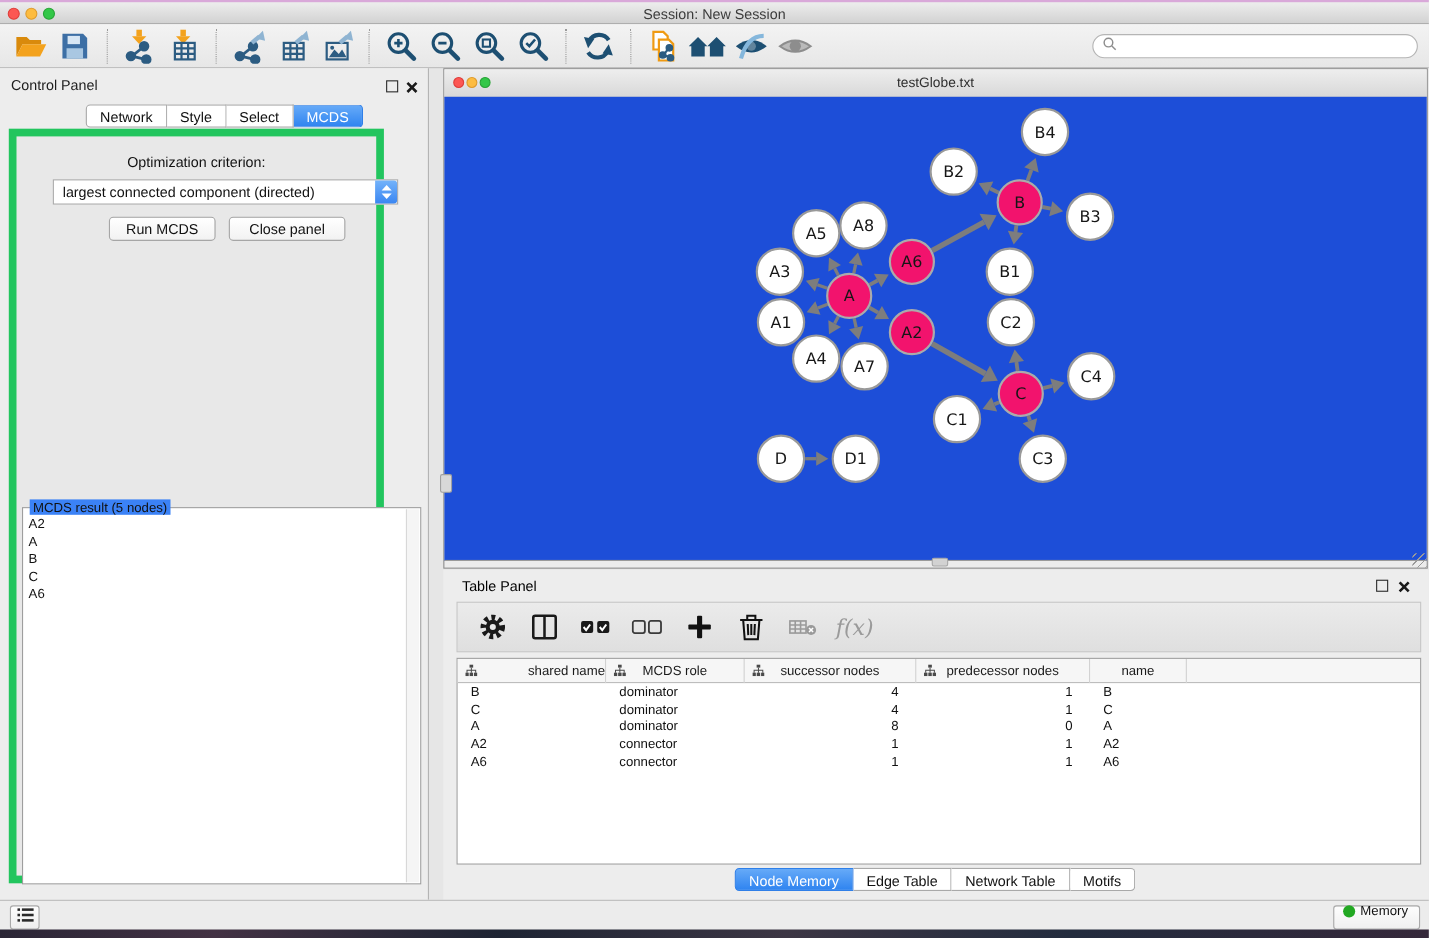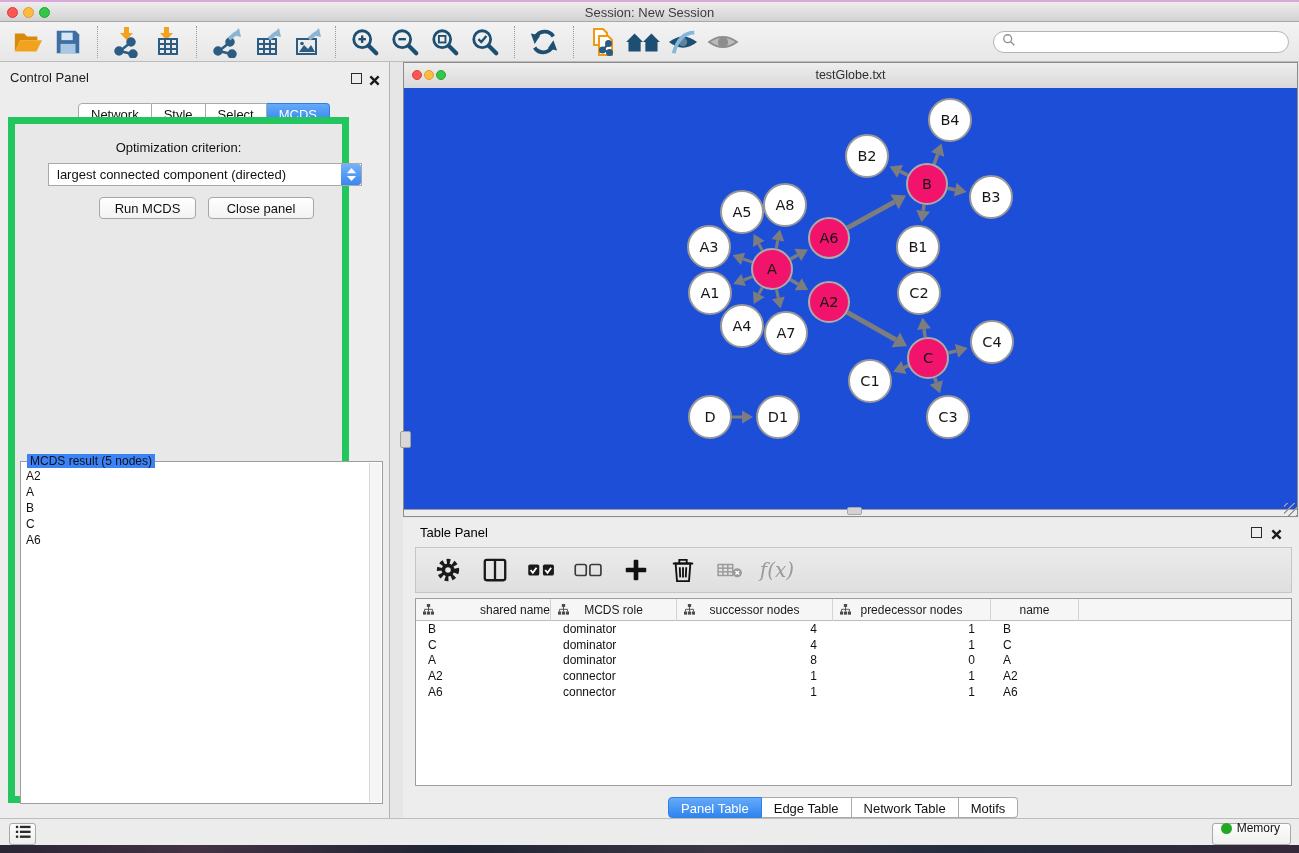--- a/index.html
+++ b/index.html
@@ -26,21 +26,21 @@
     border:1px solid #b5b5b5;border-radius:12px;background:#fff;display:flex;
     align-items:center;padding-left:8px;box-sizing:border-box;}
   .search-wrap input{border:none;outline:none;flex:1;height:18px;font-size:12px;
     background:transparent;margin-left:5px;font-family:inherit;}
   
   .control-panel{position:absolute;left:0;top:62px;width:390px;height:756px;
     background:#ededed;border-right:1px solid #b4b4b4;box-sizing:border-box;}
   .panel-title{position:absolute;top:8px;left:10px;font-size:13px;color:#1d1d1d;}
   .float-icon{position:absolute;top:11px;width:9px;height:9px;border:1.5px solid #2a2a2a;background:transparent;}
   .close-icon{position:absolute;top:10px;width:11px;height:11px;}
-  .seg-tabs{display:flex;margin-top:8px;}
+  .seg-tabs{display:flex;}
   .seg{height:21px;line-height:21px;font-size:13px;text-align:center;background:#fff;
     border:1px solid #a9a9a9;border-left:none;color:#111;padding:0 12px;cursor:default;
     box-sizing:border-box;}
   .seg:first-child{border-left:1px solid #a9a9a9;border-radius:4px 0 0 4px;}
   .seg:last-child{border-radius:0 4px 4px 0;}
   .seg.active{background:linear-gradient(#66aaf8,#2f84f0);color:#fff;border-color:#2f7fe8;}
   .cp-tabs{position:absolute;top:33px;left:78px;}
   .cp-content{position:absolute;left:8px;top:55px;width:341px;height:686px;
     background:#e8e8e8;border:7px solid #22c55e;box-sizing:border-box;}
   .opt-label{position:absolute;top:16px;left:0;width:100%;text-align:center;font-size:13px;color:#111;}
@@ -637,21 +637,21 @@
           <div class="tr">
             <div class="td" style="width: 135px; text-align: left; padding: 0px 0px 0px 12px;">A6</div>
             <div class="td" style="width: 126px; text-align: left; padding: 0px 0px 0px 12px;">connector</div>
             <div class="td" style="width: 156px; text-align: right; padding: 0px 16px 0px 0px;">1</div>
             <div class="td" style="width: 158px; text-align: right; padding: 0px 16px 0px 0px;">1</div>
             <div class="td" style="width: 88px; text-align: left; padding: 0px 0px 0px 12px;">A6</div>
           </div>
         </div>
     </div>
     <div class="seg-tabs tp-tabs" id="tp-tabs">
-        <div class="seg active">Panel Table</div>
+        <div class="seg active">Node Memory</div>
         <div class="seg">Edge Table</div>
         <div class="seg">Network Table</div>
         <div class="seg">Motifs</div>
       </div>
   </div>
 
   <div class="statusbar">
     <div class="sb-left-btn">
       <span id="tasklist-slot"><svg width="18" height="16" viewBox="0 0 20 18">
             <g fill="#2a2a2a">

